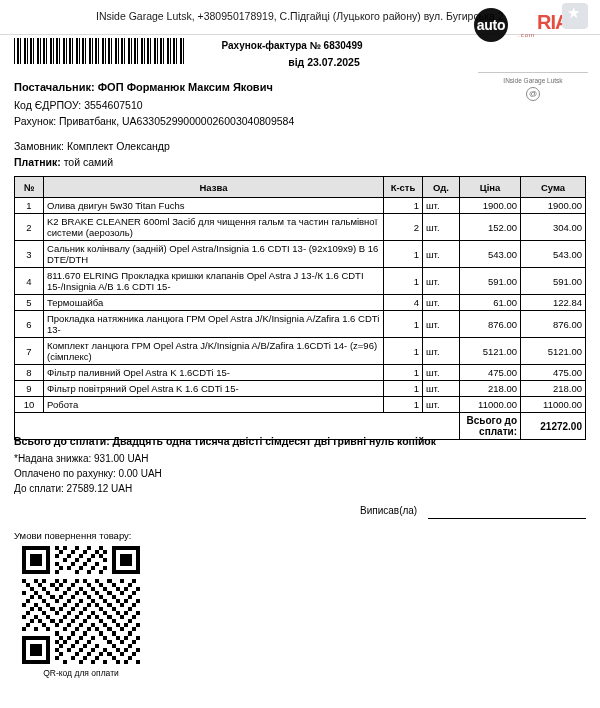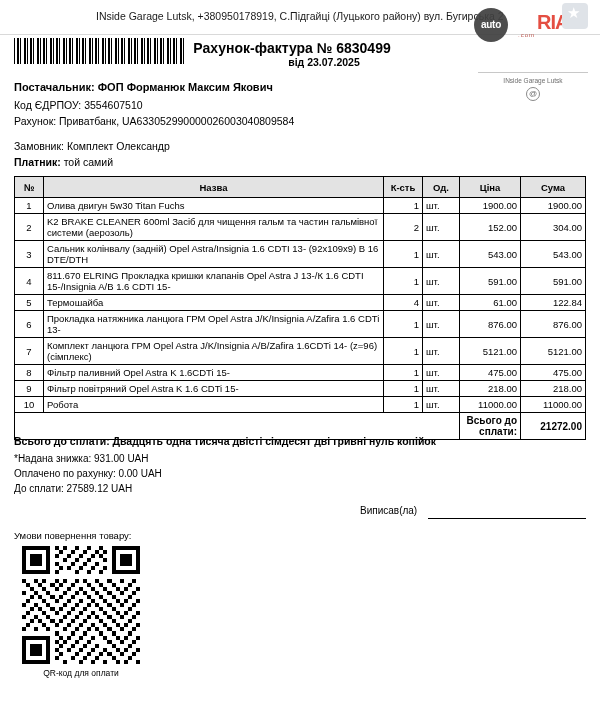--- a/index.html
+++ b/index.html
@@ -46,23 +46,23 @@
     position: absolute;
     right: 8px; top: 2px;
     width: 126px;
     height: 46px;
   }
   .ria-auto-circle {
     position: absolute;
     left: 8px; top: 6px;
     width: 34px; height: 34px;
     border-radius: 50%;
-    background: #404040;
+    background: #000000;
     color: #ffffff;
-    font-size: 10px;
+    font-size: 14px;
     font-weight: bold;
     text-align: center;
     line-height: 34px;
     letter-spacing: -0.3px;
     opacity: 0.92;
   }
   .ria-text {
     position: absolute;
     left: 46px; top: 9px;
     font-size: 20px;
@@ -109,21 +109,21 @@
         #000 6px, #000 7px, #fff 7px, #fff 10px,
         #000 10px, #000 12px, #fff 12px, #fff 13px);
   }
 
   
   .doc-title {
     position: absolute;
     left: 0; top: 40px;
     width: 584px;
     text-align: center;
-    font-size: 14px;
+    font-size: 10px;
     font-weight: bold;
   }
   .doc-date {
     position: absolute;
     left: 0; top: 56px;
     width: 600px;
     text-align: center;
     font-size: 10.5px;
     font-weight: bold;
     padding-left: 24px;

